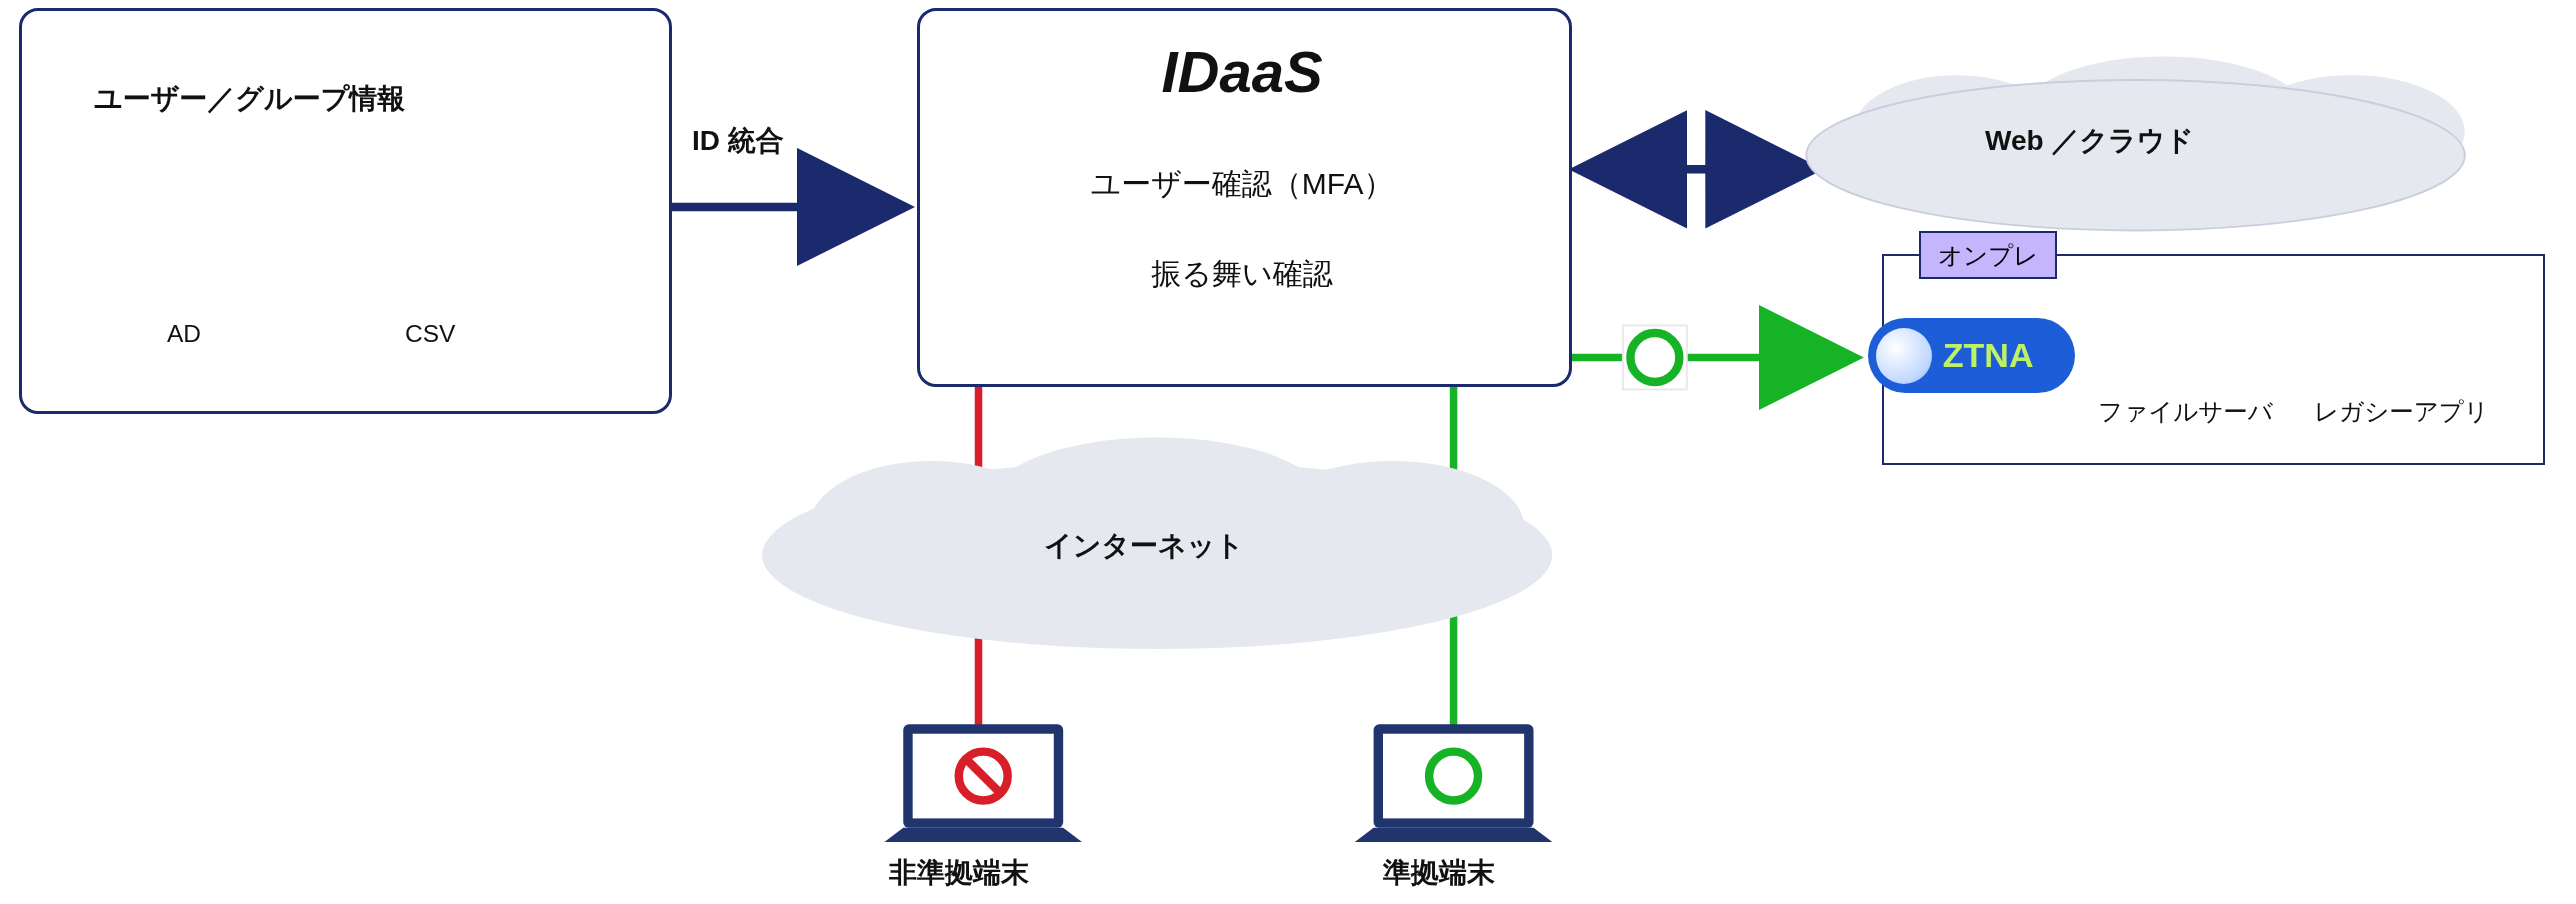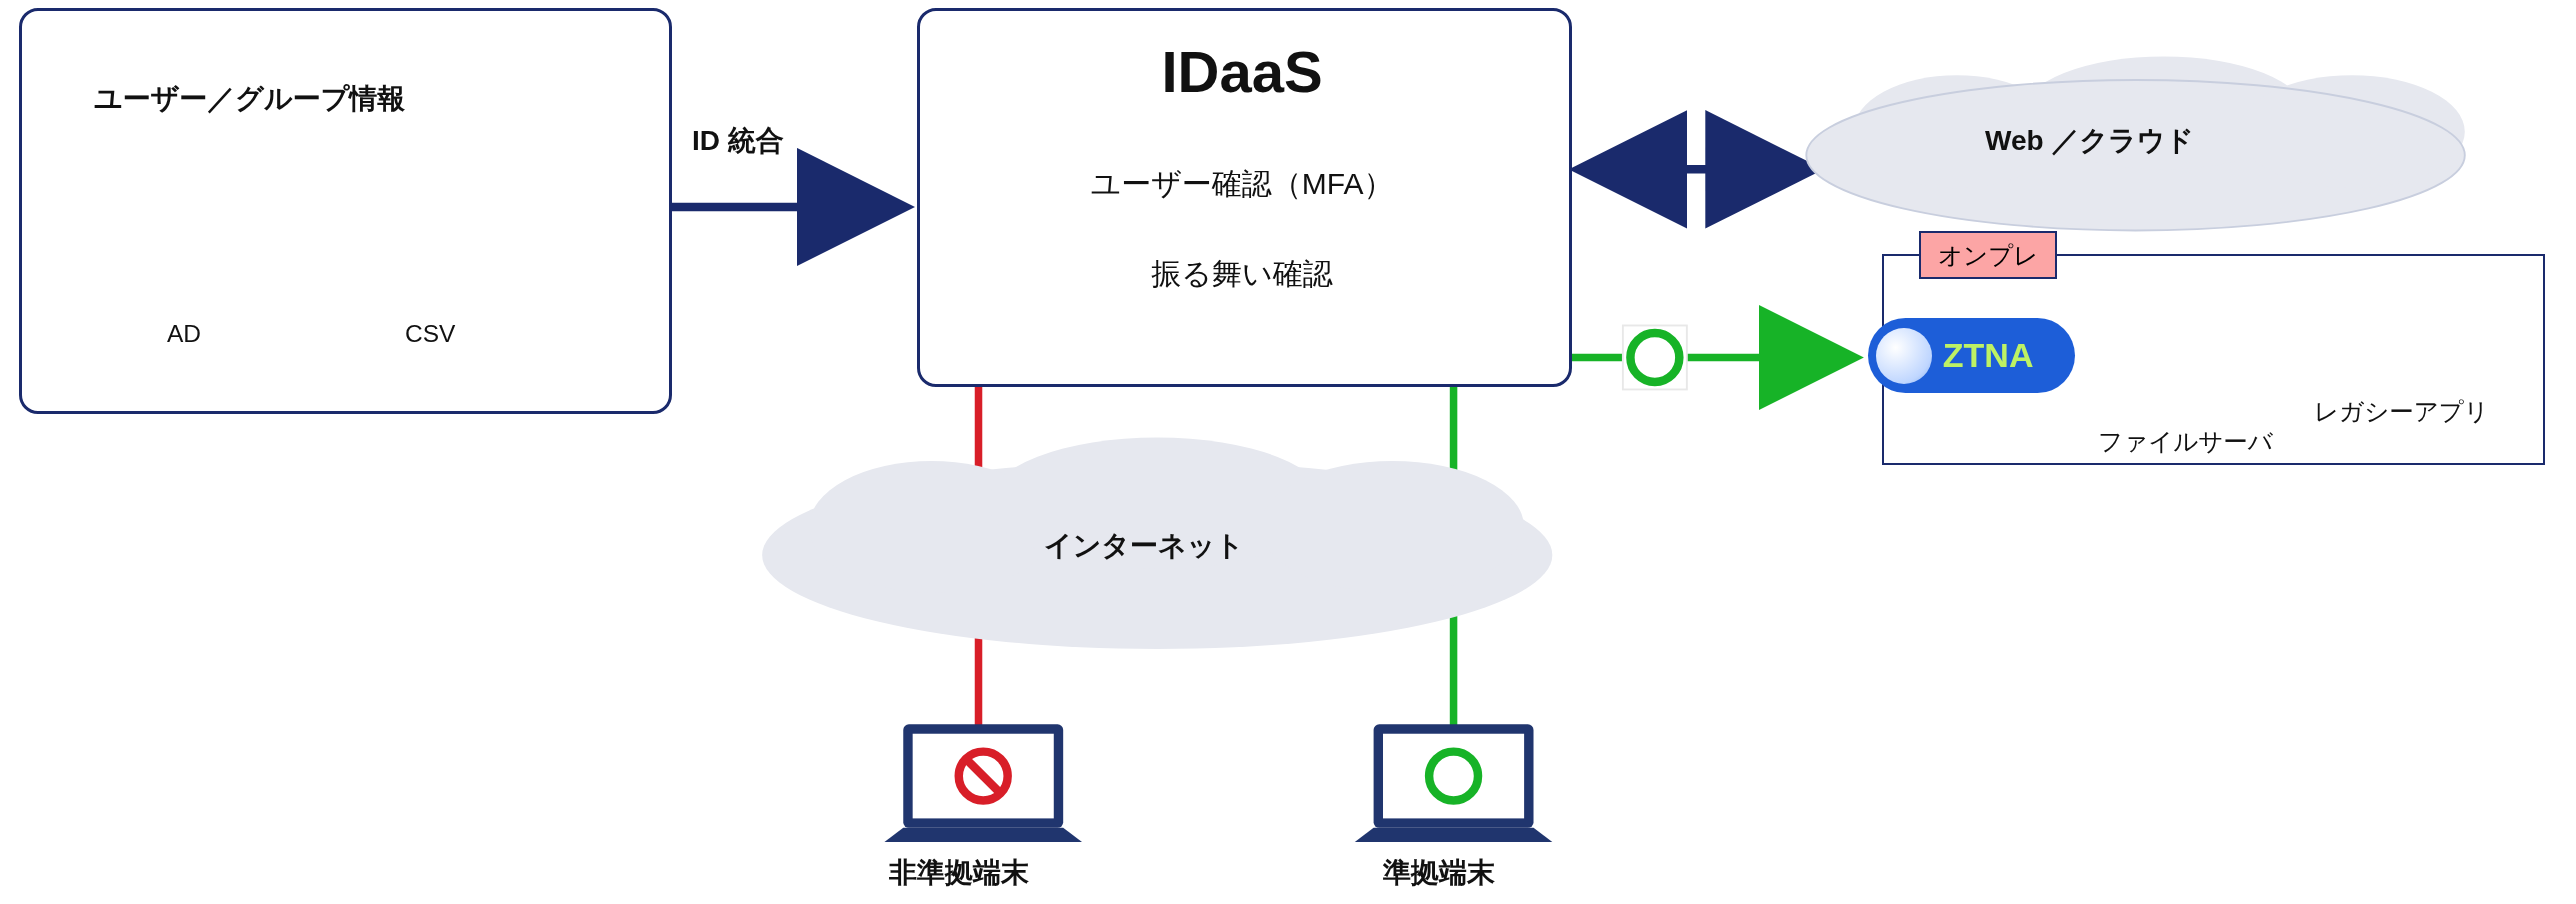--- a/index.html
+++ b/index.html
@@ -2,23 +2,23 @@
 <html style="font-size:15px"><head>
 <meta charset="utf-8">
 <style>
   html,body{margin:0;padding:0;background:#fff;font-family:"Hiragino Kaku Gothic ProN","Yu Gothic","Meiryo",sans-serif;}
   .stage{position:relative;width:2576px;height:904px;}
   .box{position:absolute;border:3.8px solid #1a2a6c;border-radius:19px;background:#fff;}
   .label{position:absolute;color:#111;text-align:center;}
   .small{font-size:24.5px;}
   .med{font-size:30px;}
   .big{font-size:28px;font-weight:600;}
-  .title{font-size:58px;font-weight:700;}
+  .title{font-size:58px;font-weight:700;font-style:italic;}
   .onprem-border{position:absolute;border:2.8px solid #1a2a6c;background:#fff;}
-  .onprem-tag{position:absolute;background:#fca5a5;border:2.8px solid #1a2a6c;padding:5.6px 17px;font-size:24.5px;}
+  .onprem-tag{position:absolute;background:#c4b5fd;border:2.8px solid #1a2a6c;padding:5.6px 17px;font-size:24.5px;}
   .ztna-pill{position:absolute;background:#1d5ed8;border-radius:42px;display:flex;align-items:center;}
   .ztna-pill .circ{width:56px;height:56px;border-radius:50%;background:radial-gradient(circle at 35% 35%,#fff,#bfd6ff 70%,#7aa3e6);margin:7.5px;}
   .ztna-pill .txt{color:#bef264;font-size:34px;font-weight:600;margin-right:26px;margin-left:3.8px;}
   svg.conn{position:absolute;top:0;left:0;width:2576px;height:904px;pointer-events:none;}
 </style>
 </head>
 <body>
 
 <div class="stage">
 
@@ -133,21 +133,21 @@
   <div class="label big" style="left:1985px;top:122px;">Web ／クラウド</div>
 
   <div class="onprem-border" style="left:1882px;top:254px;width:659px;height:207px;"></div>
   <div class="onprem-tag" style="left:1919px;top:231px;">オンプレ</div>
 
   <div class="ztna-pill" style="left:1868px;top:318px;width:207px;height:75px;">
     <div class="circ"></div>
     <div class="txt">ZTNA</div>
   </div>
 
-  <div class="label small" style="left:2098px;top:395px;margin-top:30px;">ファイルサーバ</div>
+  <div class="label small" style="left:2098px;top:395px;">ファイルサーバ</div>
   <div class="label small" style="left:2314px;top:395px;">レガシーアプリ</div>
 
   <div class="label big" style="left:1044px;top:527px;">インターネット</div>
 
   <div class="label big" style="left:889px;top:854px;">非準拠端末</div>
   <div class="label big" style="left:1383px;top:854px;">準拠端末</div>
 
 </div>
 
 

